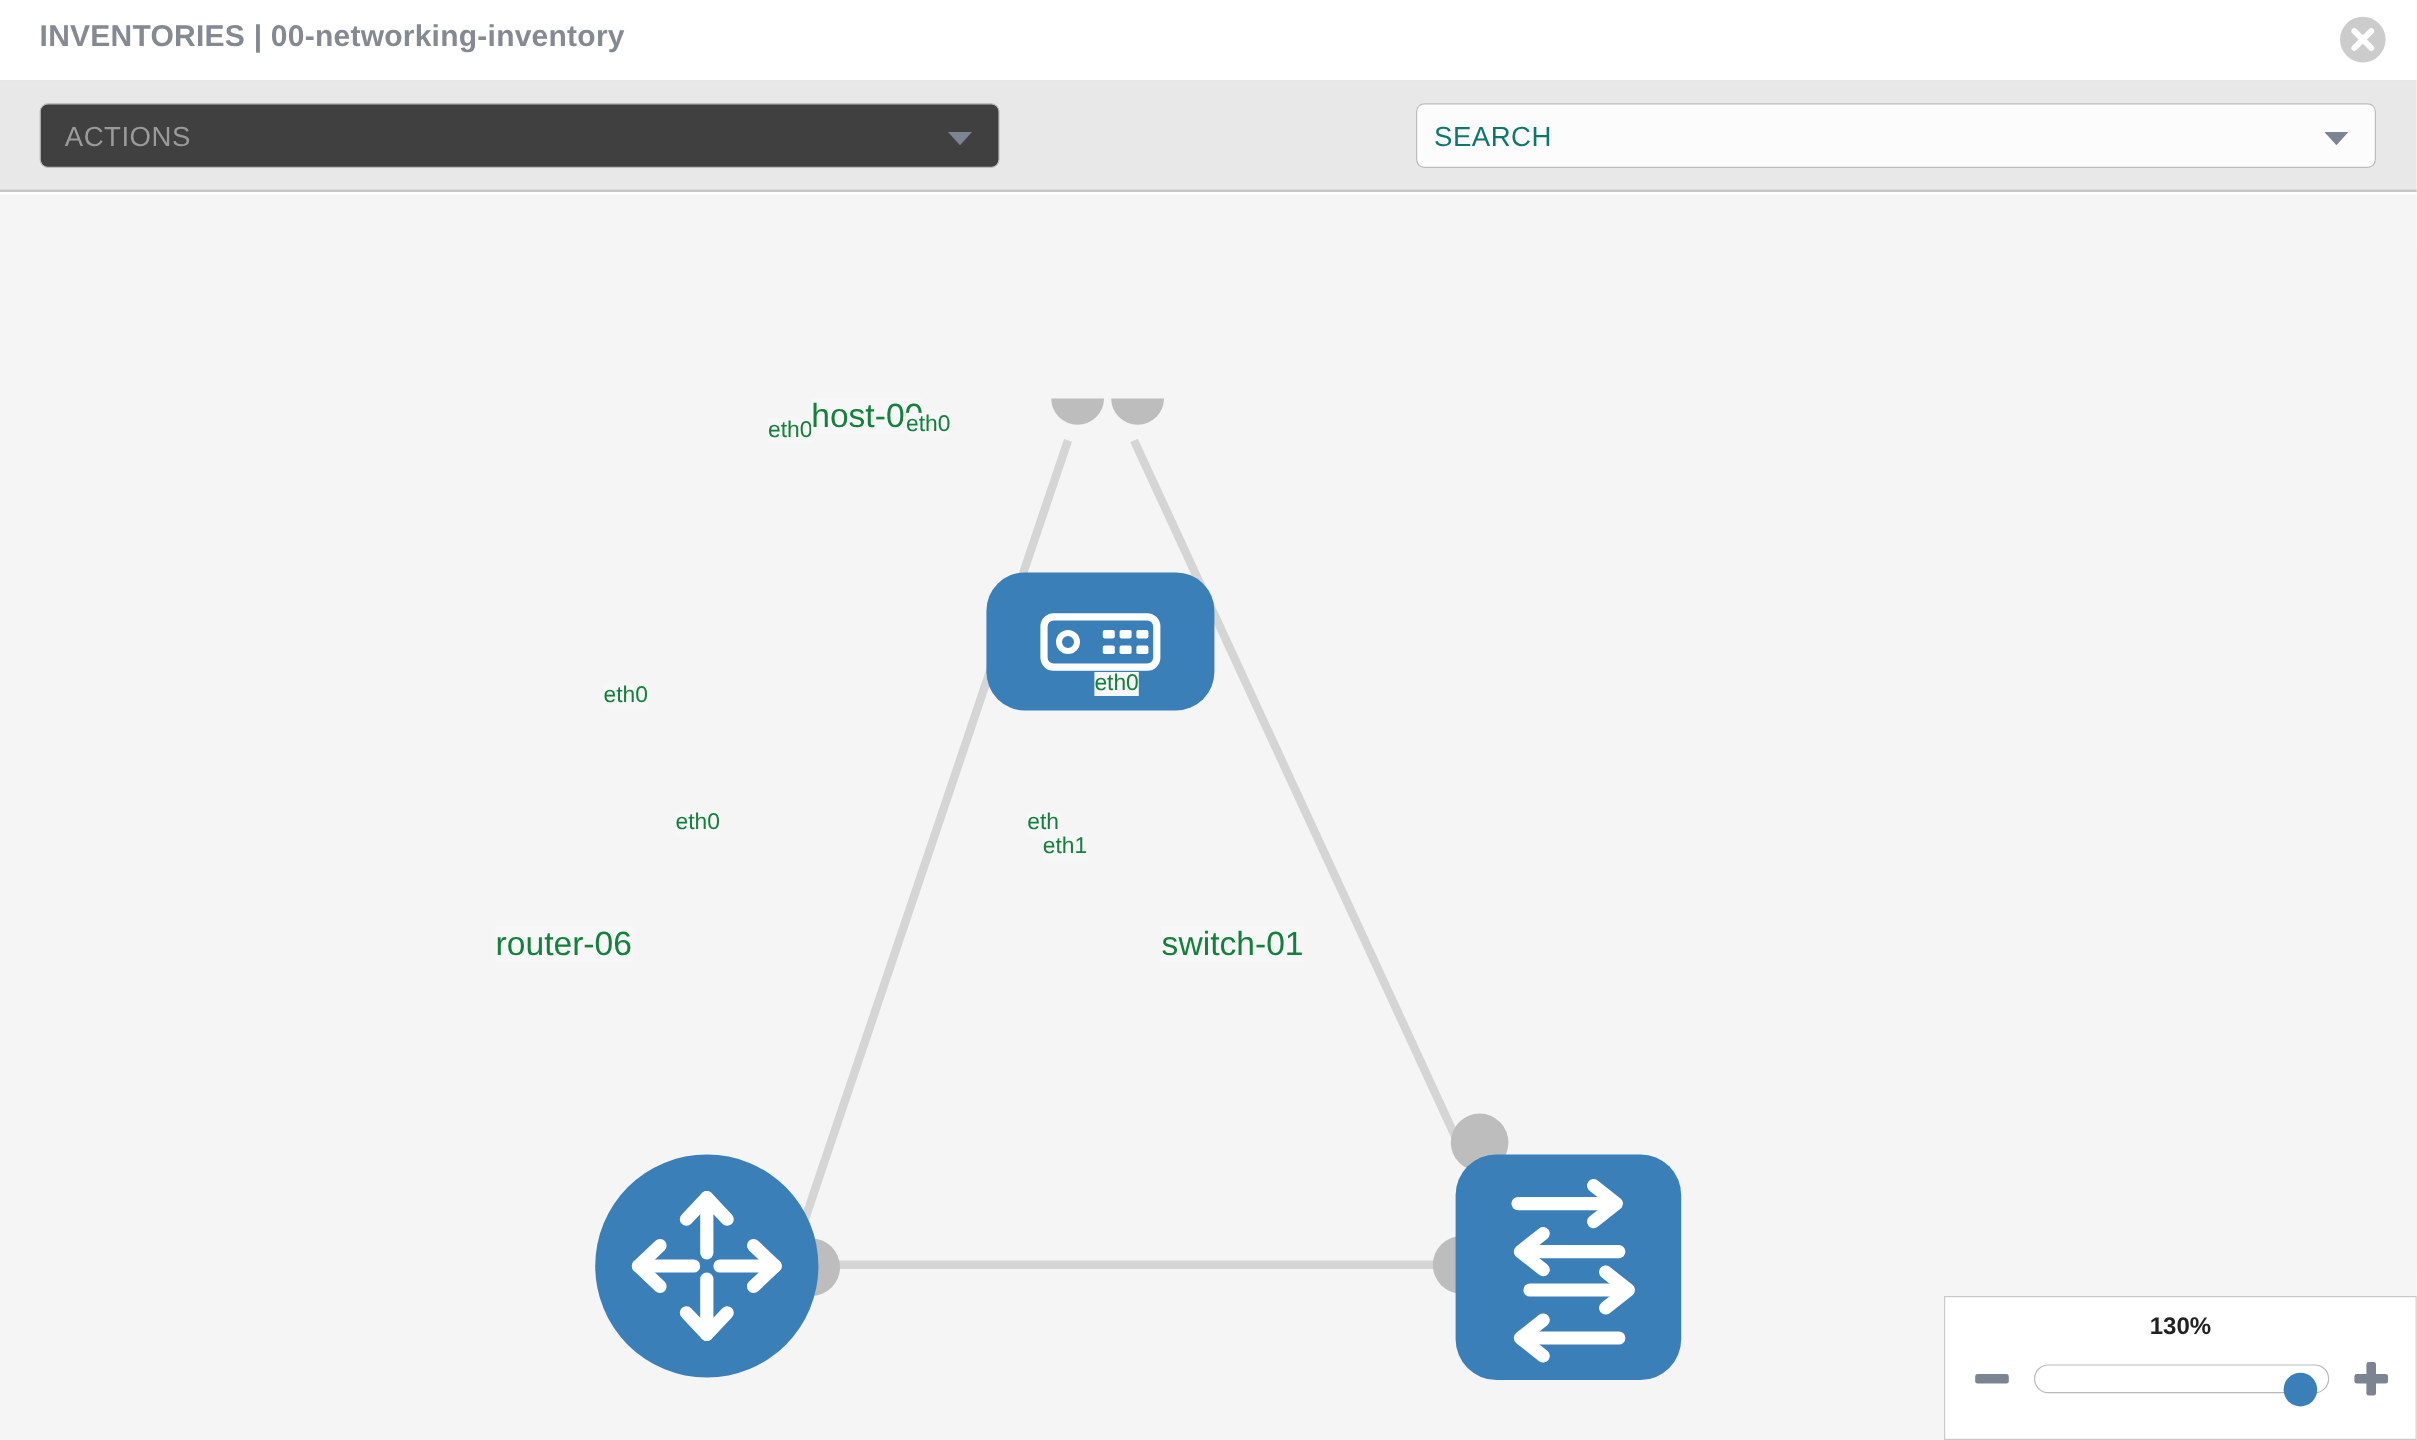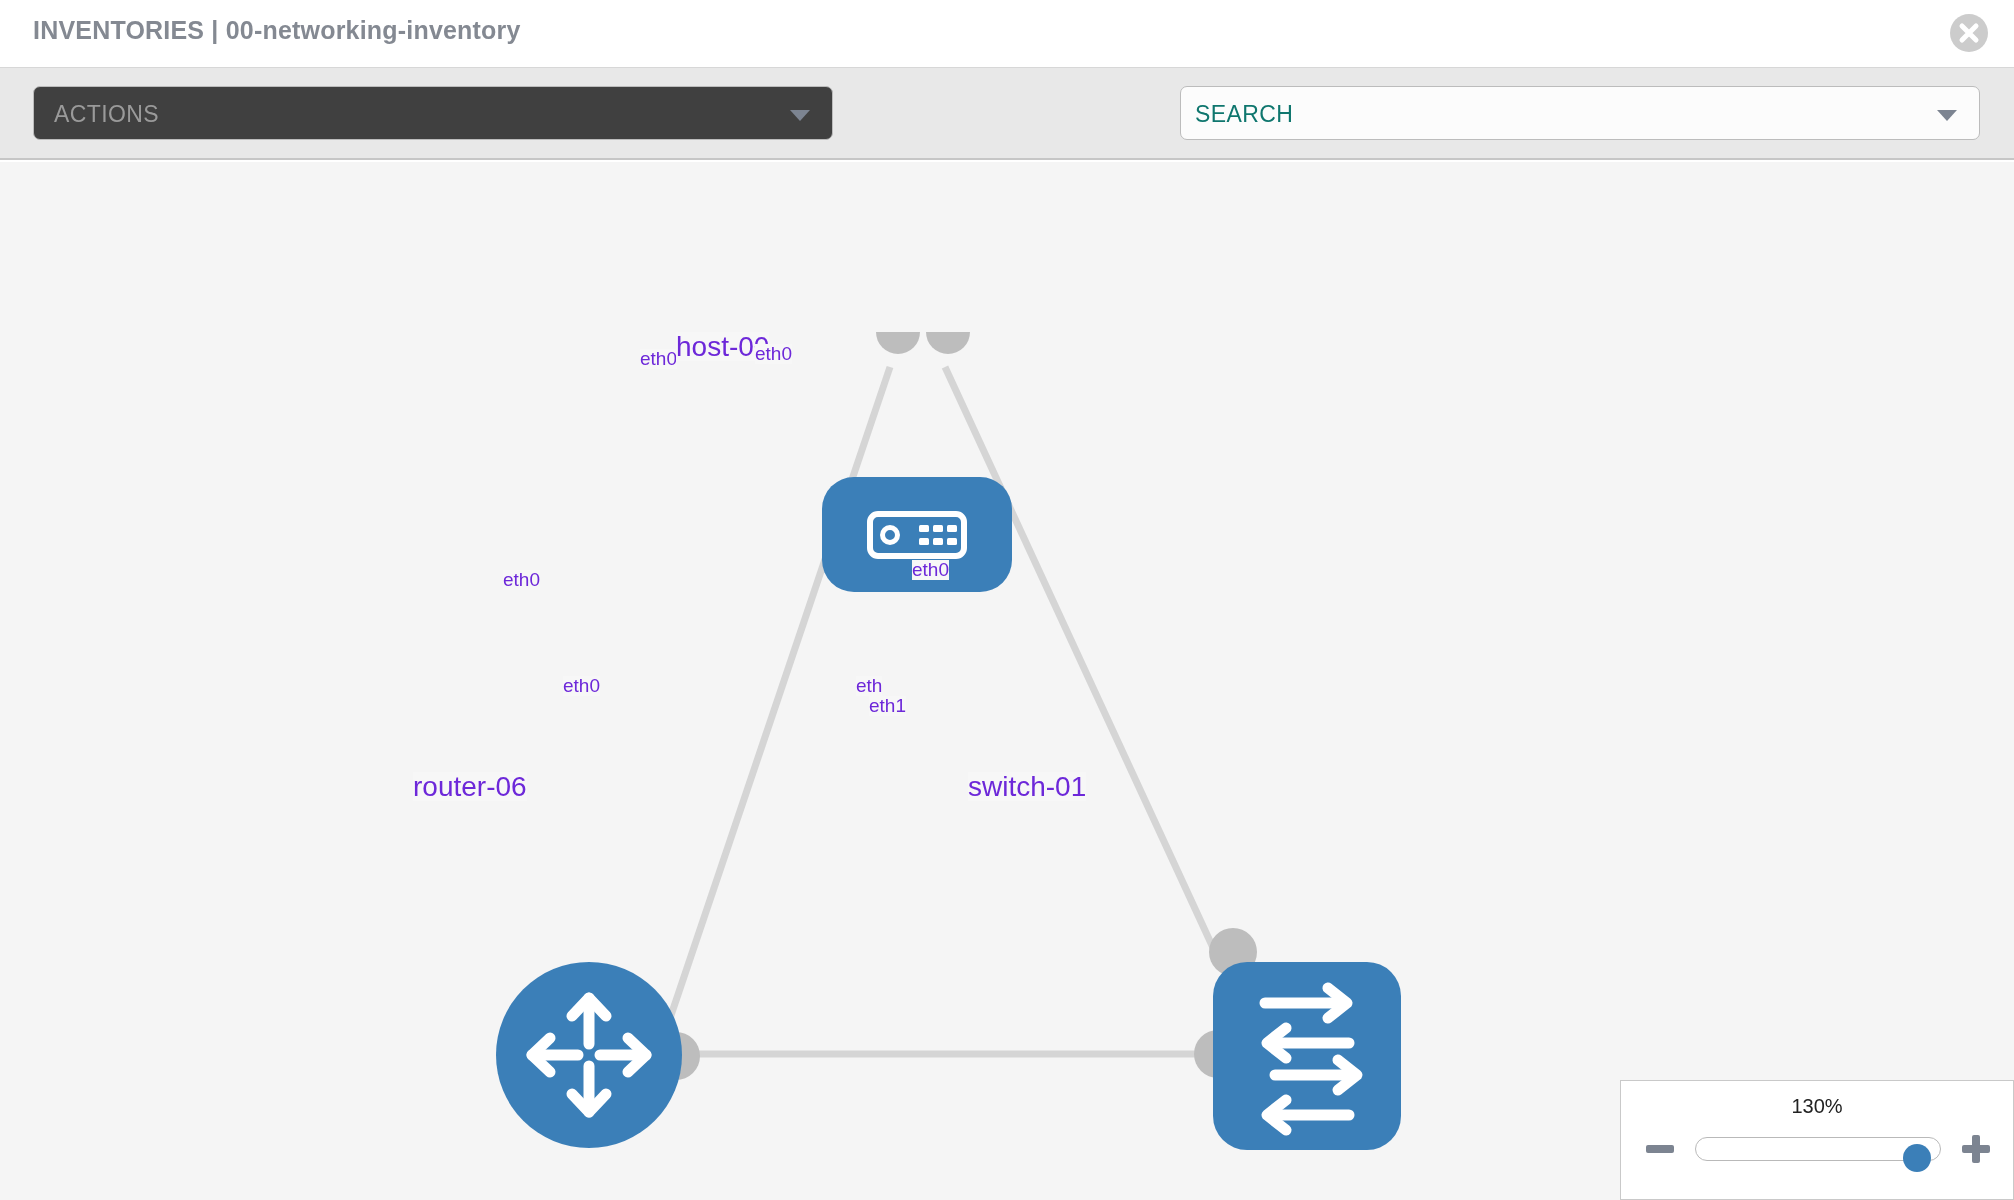--- a/index.html
+++ b/index.html
@@ -84,33 +84,34 @@
     width: 2014px; height: 1038px;
     background: #f5f5f5;
     overflow: hidden;
   }
   .topology { position: absolute; left: 0; top: 0; width: 2014px; height: 1038px; }
 
   
   .chip {
     position: absolute;
     background: #f7f7f7;
-    color: #6d28d9;
+    color: #15803d;
     white-space: nowrap;
     line-height: 1.05;
   }
   .node-name { font-size: 28px; }
   .if-label  { font-size: 19px; }
 
   
   .zoom-panel {
     position: absolute; left: 1620px; top: 1080px;
     width: 394px; height: 120px;
     background: #ffffff;
     border: 1px solid #c9c9c9;
+    font-weight: bold;
   }
   .zoom-value {
     position: absolute; left: 0; right: 0; top: 14px;
     text-align: center;
     font-size: 20px; color: #222222;
   }
   .zoom-row {
     position: absolute; left: 0; top: 48px; width: 394px; height: 40px;
   }
   .zoom-minus, .zoom-plus {

